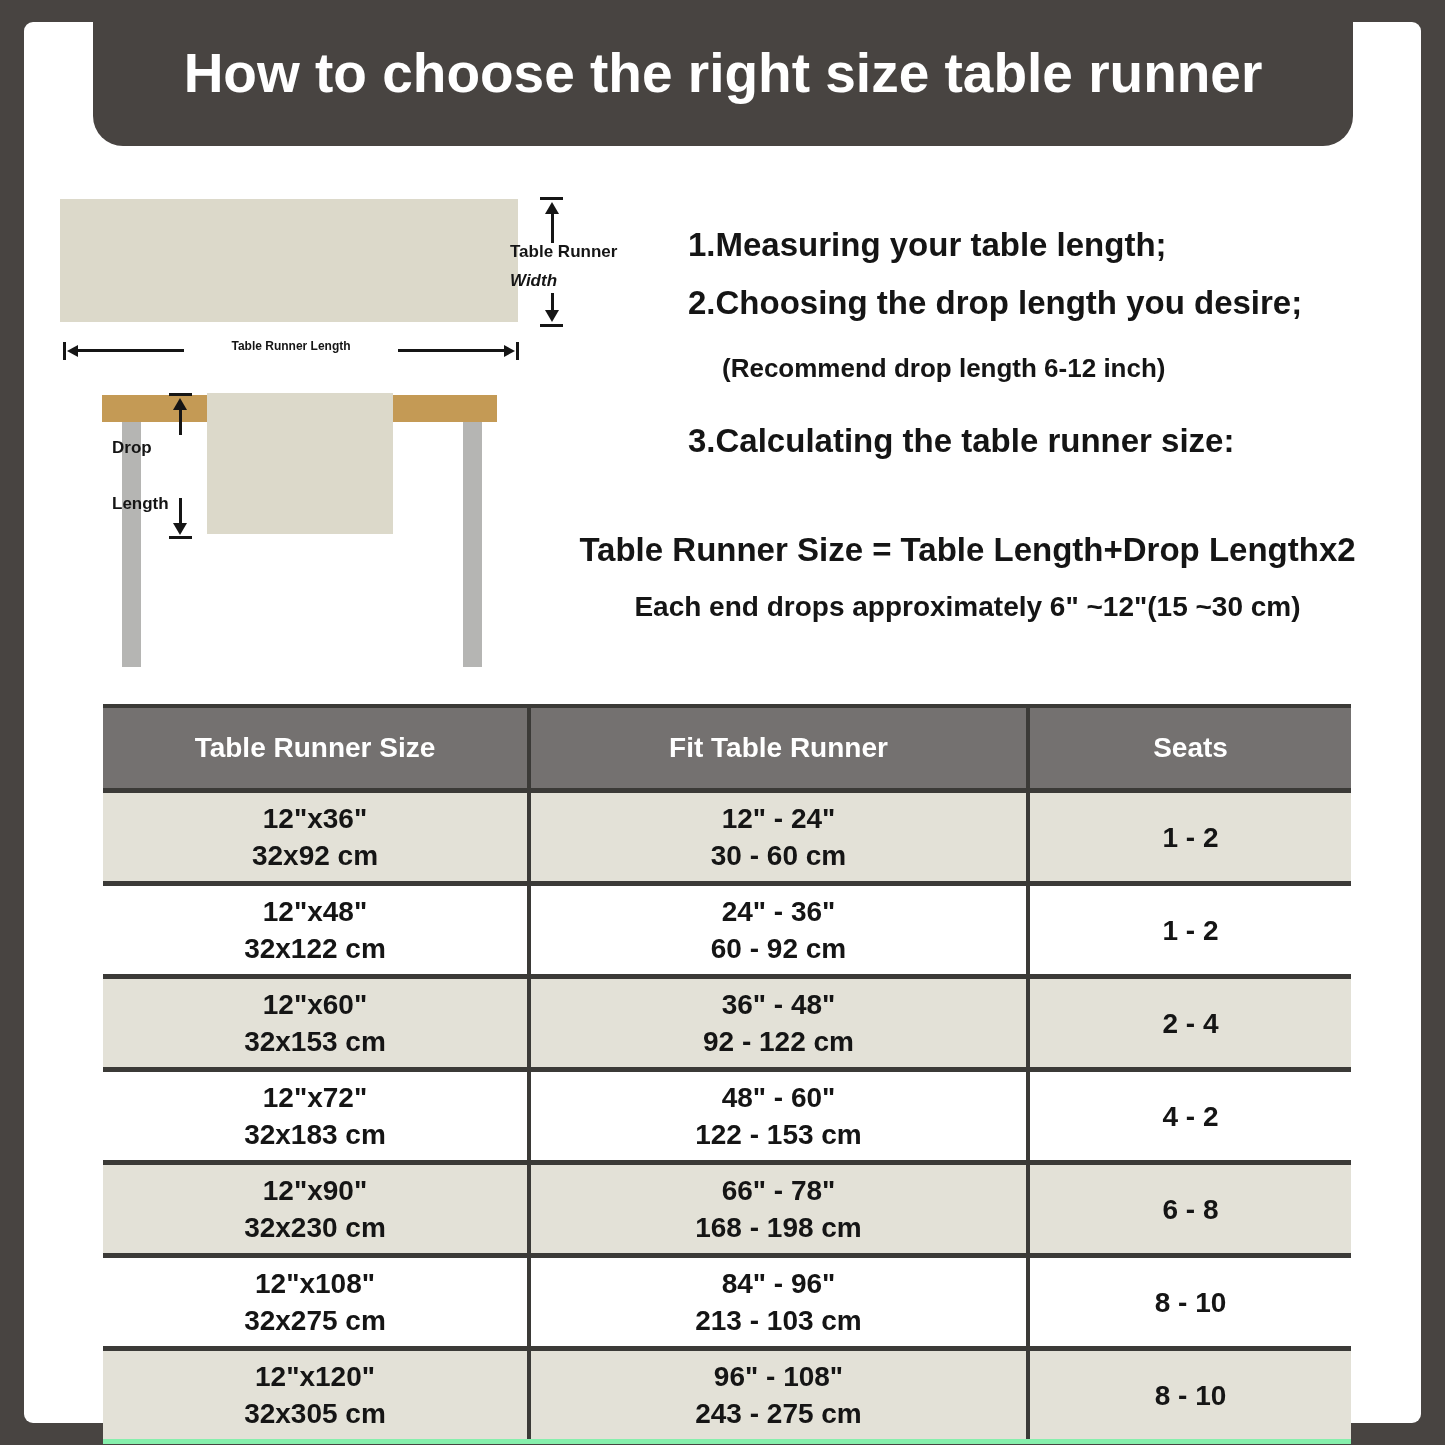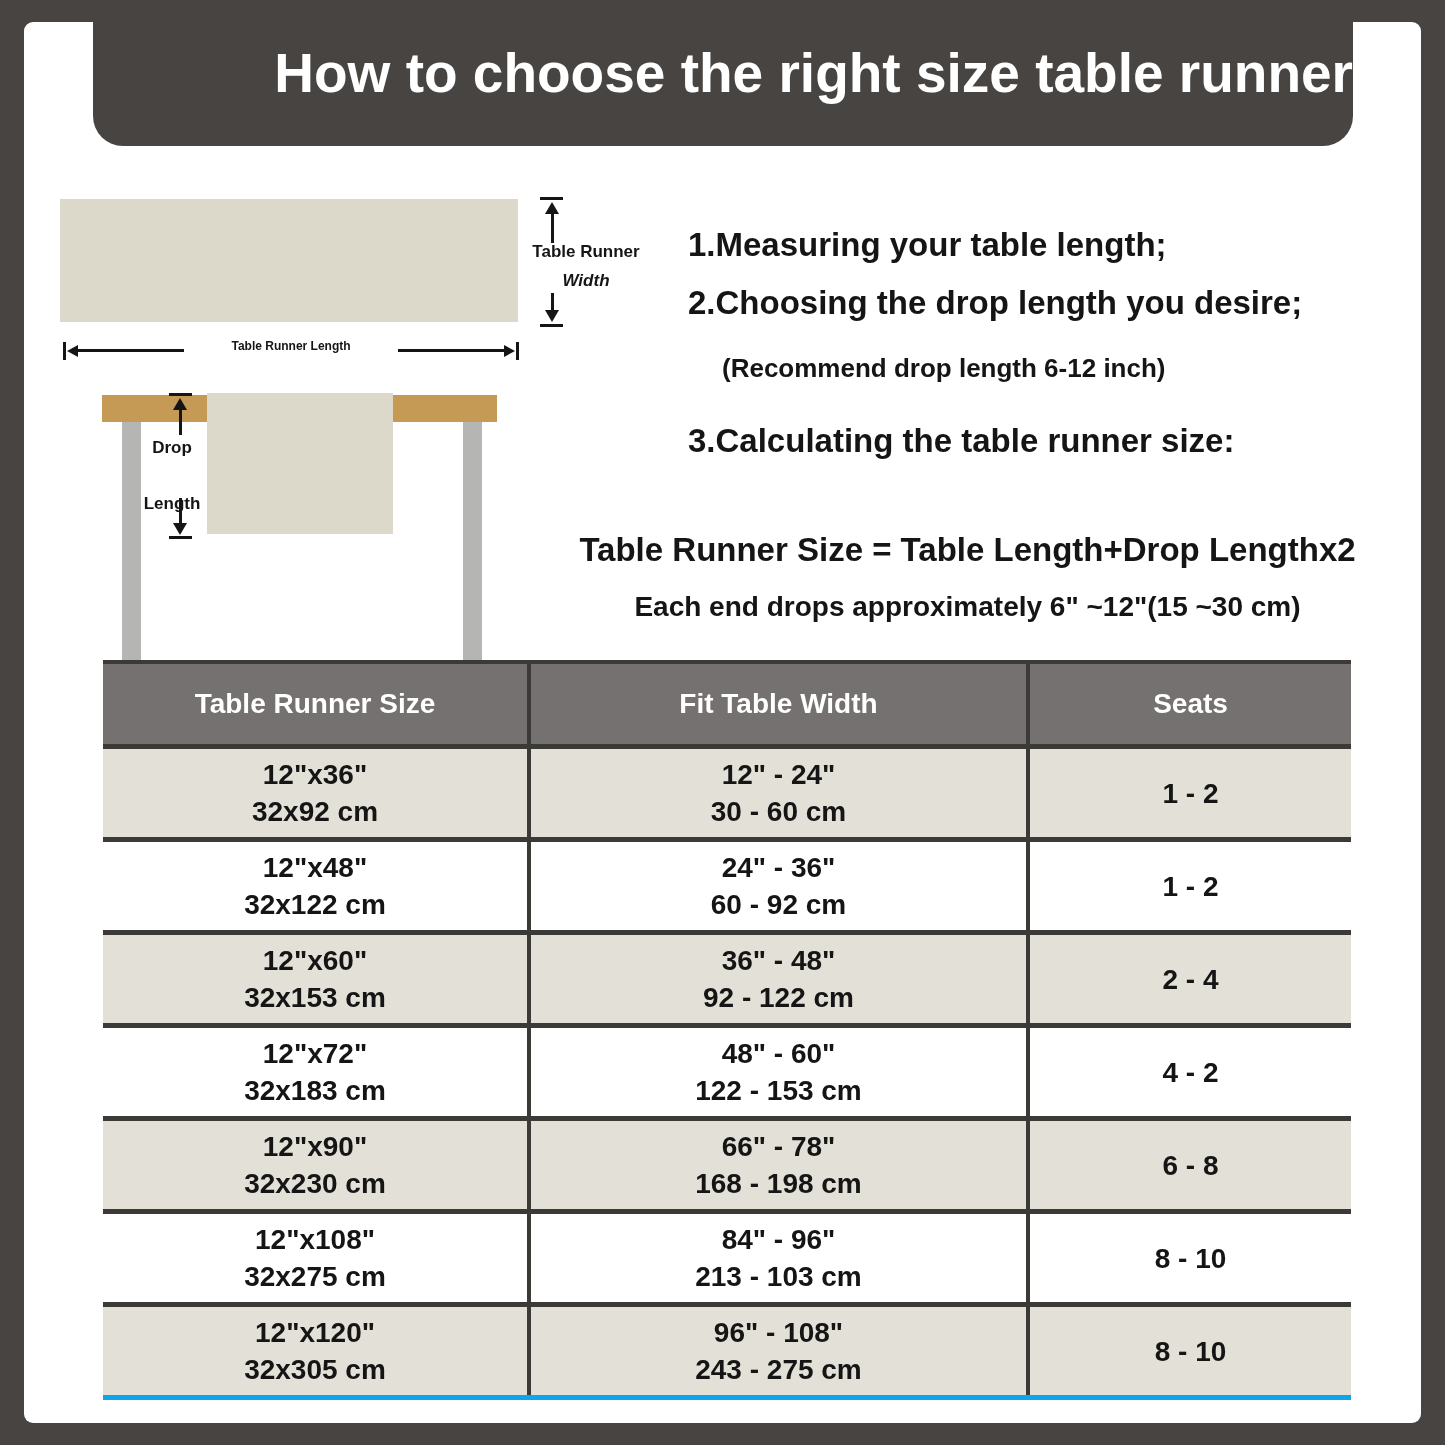--- a/index.html
+++ b/index.html
@@ -10,52 +10,52 @@
     font-weight:bold;color:#151515;
   }
   .content{
     position:absolute;left:24px;top:22px;right:24px;bottom:22px;
     background:#ffffff;border-radius:9px;
   }
   
   .banner{
     position:absolute;left:93px;top:0;width:1260px;height:146px;
     background:#484441;border-radius:0 0 30px 30px;
-    display:flex;align-items:center;justify-content:flex-end;z-index:5;
+    display:flex;align-items:center;justify-content:center;z-index:5;
   }
   .banner h1{
     margin:0;color:#ffffff;font-size:55px;letter-spacing:0px;white-space:nowrap;
   }
   
   .abs{position:absolute;}
   .runner-top{left:60px;top:199px;width:458px;height:123px;background:#dcd9ca;}
   .drape{left:207px;top:393px;width:186px;height:141px;background:#dcd9ca;}
   .tabletop{left:102px;top:395px;width:395px;height:27px;background:#c49a55;}
   .leg{width:19px;height:245px;top:422px;background:#b5b5b3;}
   .leg.l{left:122px;} .leg.r{left:463px;}
   .vbar{width:23px;height:3px;background:#151515;}
   .hbar{width:3px;height:18px;background:#151515;}
   .vline{width:3px;background:#151515;}
   .hline{height:3px;background:#151515;}
   .arr-up{width:0;height:0;border-left:7px solid transparent;border-right:7px solid transparent;border-bottom:12px solid #151515;}
   .arr-dn{width:0;height:0;border-left:7px solid transparent;border-right:7px solid transparent;border-top:12px solid #151515;}
   .arr-lf{width:0;height:0;border-top:6px solid transparent;border-bottom:6px solid transparent;border-right:11px solid #151515;}
   .arr-rt{width:0;height:0;border-top:6px solid transparent;border-bottom:6px solid transparent;border-left:11px solid #151515;}
-  .dim-label{font-size:17px;text-align:center;}
+  .dim-label{font-size:17px;text-align:left;}
   .len-label{font-size:12px;text-align:center;}
   
   .step{font-size:33px;white-space:nowrap;}
   .step-note{font-size:26px;white-space:nowrap;}
   .formula{left:490px;width:955px;text-align:center;font-size:33px;white-space:nowrap;}
   .formula-note{left:490px;width:955px;text-align:center;font-size:28px;white-space:nowrap;}
   
   table.size{
-    position:absolute;left:103px;top:660px;width:1248px;
+    position:absolute;left:103px;top:704px;width:1248px;
     border-collapse:collapse;table-layout:fixed;
-    border-top:4px solid #3b3a37;border-bottom:5px solid #0ea5e9;
+    border-top:4px solid #3b3a37;border-bottom:5px solid #86efac;
   }
   table.size col.c1{width:426px;} table.size col.c2{width:499px;} table.size col.c3{width:323px;}
   table.size th{
     height:78px;background:#747170;color:#ffffff;font-size:28px;
     border-bottom:5px solid #3b3a37;text-align:center;
   }
   table.size td{
     height:86px;font-size:28px;line-height:37px;text-align:center;vertical-align:middle;
     border-bottom:5px solid #3b3a37;background:#ffffff;
   }
@@ -115,21 +115,21 @@
 
 <table class="size">
   <colgroup>
       <col class="c1">
       <col class="c2">
       <col class="c3">
     </colgroup>
   <thead>
     <tr>
       <th>Table Runner Size</th>
-      <th>Fit Table Width</th>
+      <th>Fit Table Runner</th>
       <th>Seats</th>
     </tr>
   </thead>
   <tbody>
       <tr>
         <td>
           <div>12"x36"</div>
           <div>32x92 cm</div>
         </td>
         <td>

